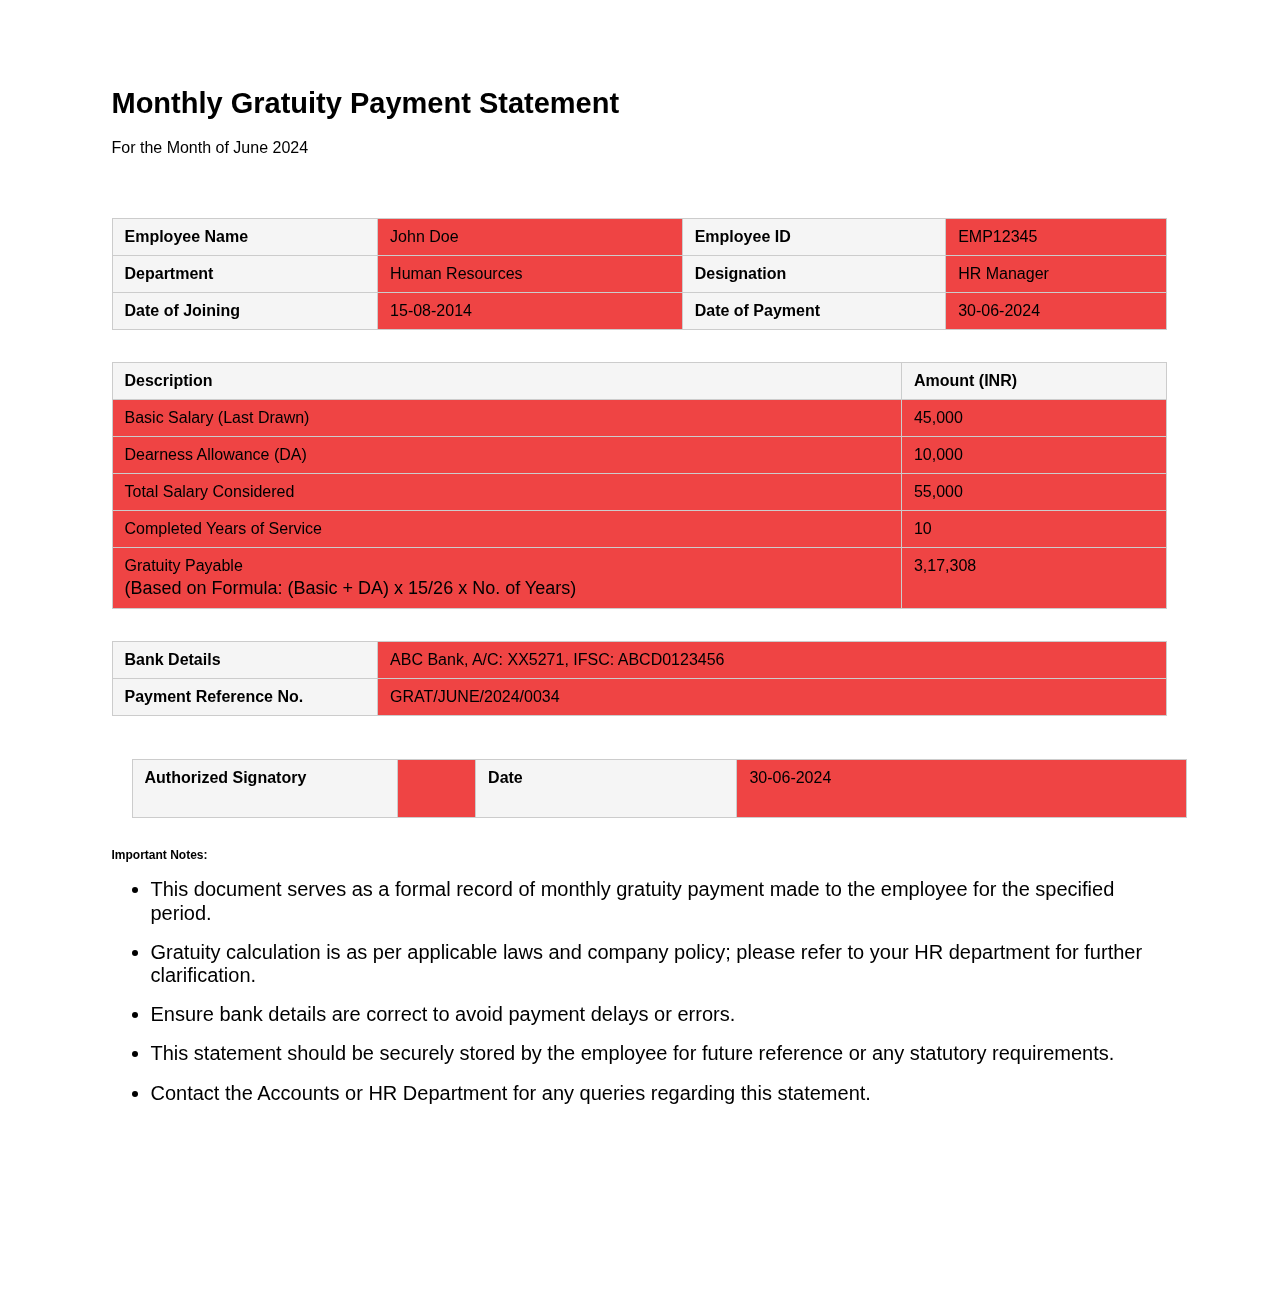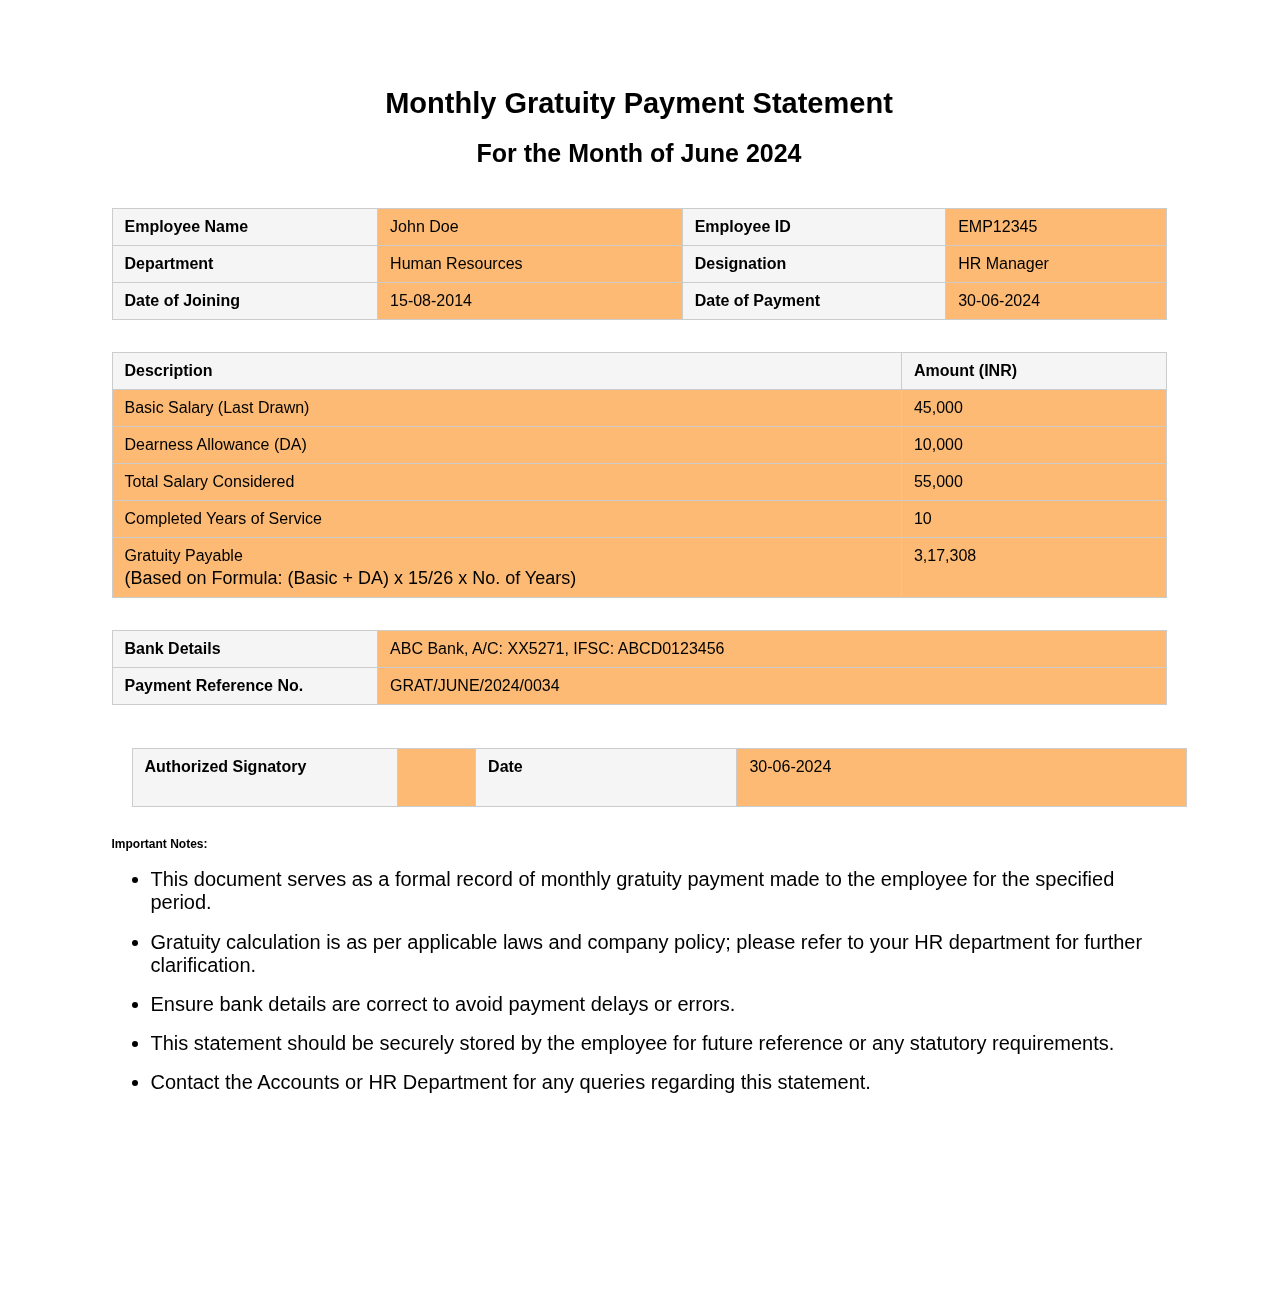--- a/index.html
+++ b/index.html
@@ -8,30 +8,30 @@
     padding: 0;
     background: #ffffff;
     color: #000000;
     font-family: "Liberation Sans", sans-serif;
   }
   .page {
     width: 1055px;
     margin: 0 auto;
     padding: 86px 0 340px 0;
   }
-  .doc-header { text-align: center; margin-bottom: 40px; }
+  .doc-header { margin-bottom: 61px; }
   .doc-title {
     font-size: 29px;
     font-weight: bold;
     margin: 0;
     line-height: 1.2;
   }
   .doc-subtitle {
-    font-size: 25px;
-    font-weight: bold;
+    font-size: 16px;
+    font-weight: normal;
     margin: 17px 0 0 0;
     line-height: 1.2;
   }
   table {
     width: 100%;
     border-collapse: collapse;
     table-layout: fixed;
     font-size: 16px;
     padding-left: 8px;
   }
@@ -39,21 +39,21 @@
     border: 1px solid #cccccc;
     padding: 9px 12px;
     vertical-align: middle;
     text-align: left;
     overflow: hidden;
   }
   .label-cell, th {
     background: #f5f5f5;
     font-weight: bold;
   }
-  .value-cell { background: #fdba74; font-weight: normal; }
+  .value-cell { background: #ef4444; font-weight: normal; }
   .gap-32 { margin-top: 32px; }
   .gap-43 { margin-top: 43px; margin-left: 20px; }
   .formula-note {
     display: block;
     font-size: 18px;
     font-weight: normal;
     margin-top: 3px;
     line-height: 1.15;
   }
   .signature-table td {

